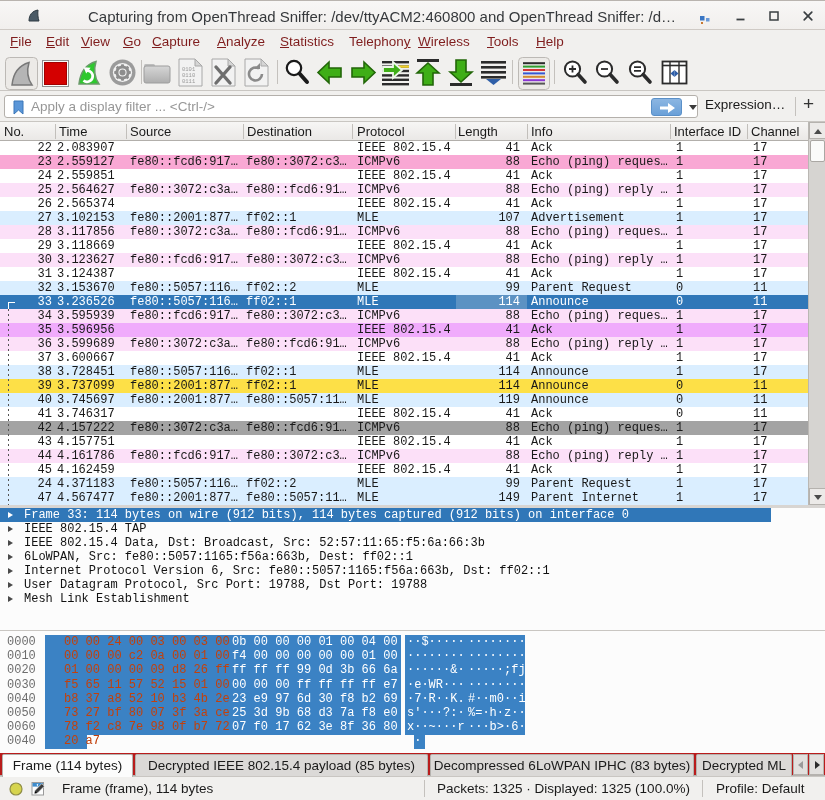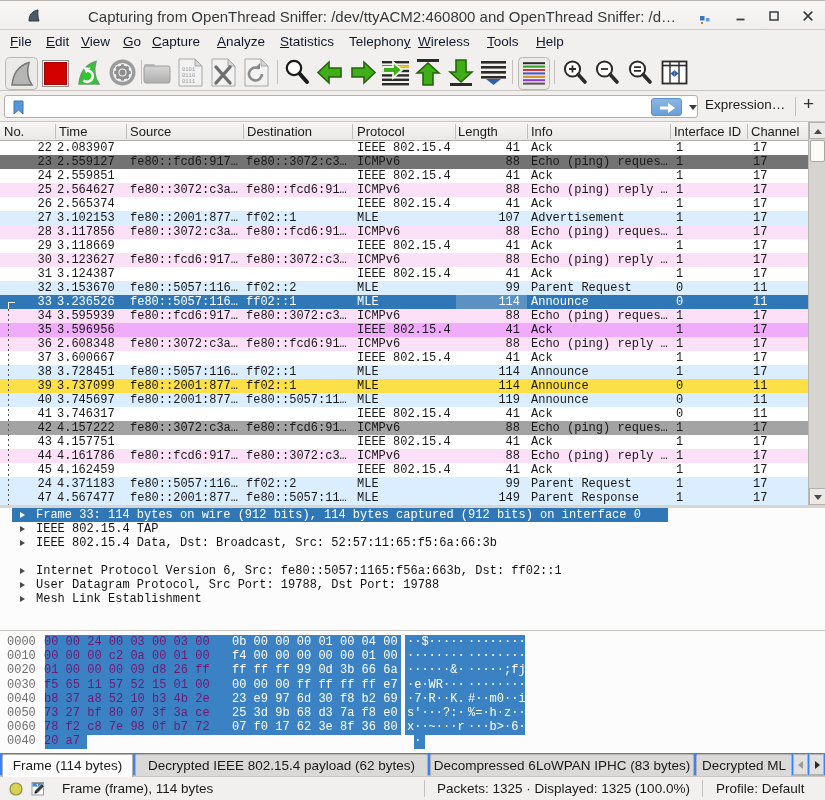--- a/index.html
+++ b/index.html
@@ -1,21 +1,21 @@
 <!DOCTYPE html>
 <html><head><meta charset="utf-8"><style>
 *{margin:0;padding:0;box-sizing:border-box}
 html,body{width:825px;height:800px;overflow:hidden}
 body{font-family:"Liberation Sans",sans-serif;position:relative;background:#fff;font-size:13px}
 .abs{position:absolute}
 
 #title{left:0;top:0;width:825px;height:30px;background:linear-gradient(#f8f7f6,#f1efed);border-bottom:1px solid #cfcac5;border-top:1px solid #b9b4af}
 #title .txt{left:88px;top:7px;font-weight:normal;font-size:15px;color:#36393c;white-space:pre}
 
-#menu{left:0;top:30px;width:825px;height:24px;background:#f1f0ee;color:#0f172a}
+#menu{left:0;top:30px;width:825px;height:24px;background:#f1f0ee;color:#7f1d1d}
 #menu span{position:absolute;top:4px;font-size:13.5px}
 
 #tbar{left:0;top:54px;width:825px;height:37px;background:#f1f0ee;border-bottom:1px solid #c9c6c2}
 .tsep{position:absolute;top:6px;width:1px;height:24px;background:#c4c1bd}
 
 #fbar{left:0;top:91px;width:825px;height:31px;background:#f1f0ee;border-bottom:1px solid #c9c6c2}
 #finput{position:absolute;left:4px;top:4px;width:694px;height:23px;background:#fff;border:1px solid #b4b0ab;border-radius:3px}
 #fph{position:absolute;left:26px;top:3px;color:#979797;font-size:13.5px;white-space:pre}
 #fgo{position:absolute;left:646px;top:2px;width:31px;height:18px;border-radius:3px;background:linear-gradient(#8cb6e2,#6aa0d8);border:1px solid #5a90c8}
 #fexpr{position:absolute;left:705px;top:6px;color:#1a1a1a;font-size:13.5px}
@@ -35,34 +35,34 @@
 .ci{left:531px}.cf{left:676px}.cc{left:753px}
 
 #sbar{left:808px;top:122px;width:17px;height:383px;background:#d6d4d1;border-left:1px solid #bab7b3}
 .sbtn{position:absolute;left:0;width:17px;height:17px;background:#eceae8;border:1px solid #b5b2ae}
 .sthumb{position:absolute;left:1px;top:18px;width:15px;height:22px;background:#fbfbfa;border:1px solid #aaa7a3;border-radius:2px}
 .arr{width:0;height:0;position:absolute}
 
 #split1{left:0;top:505px;width:825px;height:3px;background:#d8d5d2}
 
 #dpane{left:0;top:508px;width:825px;height:123px;background:#fcfcfc;border-bottom:1px solid #c9c6c2;font-family:"Liberation Mono",monospace;font-size:12px;color:#111}
-.dr{position:absolute;left:12px;width:656px;height:14px;line-height:14px;white-space:pre}
+.dr{position:absolute;left:0;width:771px;height:14px;line-height:14px;white-space:pre}
 .dr b{position:absolute;left:24px;top:0;font-weight:normal}
 .tri{position:absolute;left:8px;top:4px;width:0;height:0;border-left:5px solid #4a4a4a;border-top:3.5px solid transparent;border-bottom:3.5px solid transparent}
 
 #hpane{left:0;top:631px;width:825px;height:122px;background:#fcfcfc;font-family:"Liberation Mono",monospace;font-size:12px}
 .hr{position:absolute;left:0;width:825px;height:14px;line-height:14px;white-space:pre}
 .off{position:absolute;left:7px;color:#6e6e6e}
-.hx1{position:absolute;left:44px;color:#701a75}
+.hx1{position:absolute;left:64px;color:#c2410c}
 .hx2{position:absolute;left:232px;color:#fff}
 .as1{position:absolute;left:407px;color:#fff}
 .as2{position:absolute;left:468px;color:#fff}
 .hsel{position:absolute;background:#3b82c4}
 
-#tabs{left:0;top:753px;width:825px;height:24px;background:#3b82f6}
+#tabs{left:0;top:753px;width:825px;height:24px;background:#b91c1c}
 .tab{position:absolute;top:1px;height:22px;background:#dbd9d7;border:1px solid #b5b2ae;border-bottom:none;text-align:center;font-size:13.5px;color:#1a1a1a;line-height:21px;border-radius:2px 2px 0 0}
 .tab.act{background:#fcfcfc;height:23px;z-index:2}
 #tabs .edge{position:absolute;left:0;right:0;top:22px;height:1px;background:#b5b2ae}
 
 #status{left:0;top:776px;width:825px;height:24px;background:#f1f0ee;border-top:1px solid #c9c6c2;color:#1a1a1a;font-size:13.5px}
 #status span{position:absolute;top:4px}
 .ssep{position:absolute;top:3px;width:1px;height:17px;background:#c4c1bd}
 </style></head>
 <body>
 <div class="abs" id="title">
@@ -227,20 +227,21 @@
       <line x1="18" y1="3" x2="18" y2="24" stroke="#2b2b2b" stroke-width="1.4"></line>
       <path d="M13.5 11 l4 3.5 l-4 3.5 z" fill="#2f5fa8"></path>
       <path d="M13.5 11 l-4 3.5 l4 3.5 z" fill="#2f5fa8"></path>
     </svg>
   </div>
 <div class="abs" id="fbar">
     <div id="finput">
       <svg class="abs" style="left:7px;top:4px" width="13" height="15" viewBox="0 0 13 15">
         <path d="M2 1 h9 v13 l-4.5 -4 l-4.5 4 z" fill="#5a96d8" stroke="#3a76b8"></path>
       </svg>
+      <div id="fph">Apply a display filter ... &lt;Ctrl-/&gt;</div>
       <div id="fgo">
         <svg class="abs" style="left:7px;top:3px" width="17" height="12" viewBox="0 0 17 12">
           <path d="M1 4.5 h8 v-3.5 l7 5 l-7 5 v-3.5 h-8 z" fill="#fff"></path>
         </svg>
       </div>
       <div class="arr" style="left:684px;top:9px;border-left:4.5px solid transparent;border-right:4.5px solid transparent;border-top:5px solid #3a3a3a"></div>
     </div>
     <div id="fexpr">Expression…</div>
     <div id="fsep"></div>
     <div id="fplus">+</div>
@@ -267,21 +268,21 @@
 <div class="abs" id="plist">
     <div class="r" style="top:0px;background:#ffffff">
       <span class="cn">22</span>
       <span class="ct">2.083907</span>
       <span class="cp">IEEE 802.15.4</span>
       <span class="cl">41</span>
       <span class="ci">Ack</span>
       <span class="cf">1</span>
       <span class="cc">17</span>
     </div>
-    <div class="r" style="top:14px;background:#737373">
+    <div class="r" style="top:14px;background:#f9a8d4">
       <span class="cn">23</span>
       <span class="ct">2.559127</span>
       <span class="cs">fe80::fcd6:917…</span>
       <span class="cd">fe80::3072:c3…</span>
       <span class="cp">ICMPv6</span>
       <span class="cl">88</span>
       <span class="ci">Echo (ping) reques…</span>
       <span class="cf">1</span>
       <span class="cc">17</span>
     </div>
@@ -404,21 +405,21 @@
       <span class="cn">35</span>
       <span class="ct">3.596956</span>
       <span class="cp">IEEE 802.15.4</span>
       <span class="cl">41</span>
       <span class="ci">Ack</span>
       <span class="cf">1</span>
       <span class="cc">17</span>
     </div>
     <div class="r" style="top:196px;background:#fce0f8">
       <span class="cn">36</span>
-      <span class="ct">2.608348</span>
+      <span class="ct">3.599689</span>
       <span class="cs">fe80::3072:c3a…</span>
       <span class="cd">fe80::fcd6:91…</span>
       <span class="cp">ICMPv6</span>
       <span class="cl">88</span>
       <span class="ci">Echo (ping) reply …</span>
       <span class="cf">1</span>
       <span class="cc">17</span>
     </div>
     <div class="r" style="top:210px;background:#ffffff">
       <span class="cn">37</span>
@@ -522,58 +523,59 @@
       <span class="cf">1</span>
       <span class="cc">17</span>
     </div>
     <div class="r" style="top:350px;background:#daeeff">
       <span class="cn">47</span>
       <span class="ct">4.567477</span>
       <span class="cs">fe80::2001:877…</span>
       <span class="cd">fe80::5057:11…</span>
       <span class="cp">MLE</span>
       <span class="cl">149</span>
-      <span class="ci">Parent Response</span>
+      <span class="ci">Parent Internet</span>
       <span class="cf">1</span>
       <span class="cc">17</span>
     </div>
     <div class="abs" style="left:8px;top:168px;width:1px;height:196px;background:repeating-linear-gradient(#555 0 2px,transparent 2px 5px)"></div>
   </div>
 <div class="abs" id="sbar">
     <div class="sbtn" style="top:0">
       <div class="arr" style="left:4px;top:6px;border-left:4.5px solid transparent;border-right:4.5px solid transparent;border-bottom:5px solid #4a4a4a"></div>
     </div>
     <div class="sthumb"></div>
     <div class="sbtn" style="top:366px">
       <div class="arr" style="left:4px;top:6px;border-left:4.5px solid transparent;border-right:4.5px solid transparent;border-top:5px solid #4a4a4a"></div>
     </div>
   </div>
 <div class="abs" id="split1"></div>
 <div class="abs" id="dpane">
     <div class="dr" style="top:0px;background:#3077b8;color:#fff"><span class="tri" style="border-left-color:#fff"></span><b>Frame 33: 114 bytes on wire (912 bits), 114 bytes captured (912 bits) on interface 0</b></div>
     <div class="dr" style="top:14px"><span class="tri"></span><b>IEEE 802.15.4 TAP</b></div>
     <div class="dr" style="top:28px"><span class="tri"></span><b>IEEE 802.15.4 Data, Dst: Broadcast, Src: 52:57:11:65:f5:6a:66:3b</b></div>
+    <div class="dr" style="top:42px"><span class="tri"></span><b>6LoWPAN, Src: fe80::5057:1165:f56a:663b, Dest: ff02::1</b></div>
     <div class="dr" style="top:56px"><span class="tri"></span><b>Internet Protocol Version 6, Src: fe80::5057:1165:f56a:663b, Dst: ff02::1</b></div>
     <div class="dr" style="top:70px"><span class="tri"></span><b>User Datagram Protocol, Src Port: 19788, Dst Port: 19788</b></div>
     <div class="dr" style="top:84px"><span class="tri"></span><b>Mesh Link Establishment</b></div>
   </div>
 <div class="abs" id="hpane">
     <div class="hr" style="top:4px"><span class="hsel" style="left:45px;top:0;width:356px;height:15px"></span><span class="hsel" style="left:405px;top:0;width:120px;height:15px"></span><span class="off">0000</span><span class="hx1">00 00 24 00 03 00 03 00</span><span class="hx2">0b 00 00 00 01 00 04 00</span><span class="as1">··$·····</span><span class="as2">········</span></div>
     <div class="hr" style="top:18px"><span class="hsel" style="left:45px;top:0;width:356px;height:15px"></span><span class="hsel" style="left:405px;top:0;width:120px;height:15px"></span><span class="off">0010</span><span class="hx1">00 00 00 c2 0a 00 01 00</span><span class="hx2">f4 00 00 00 00 00 01 00</span><span class="as1">········</span><span class="as2">········</span></div>
     <div class="hr" style="top:32px"><span class="hsel" style="left:45px;top:0;width:356px;height:15px"></span><span class="hsel" style="left:405px;top:0;width:120px;height:15px"></span><span class="off">0020</span><span class="hx1">01 00 00 00 09 d8 26 ff</span><span class="hx2">ff ff ff 99 0d 3b 66 6a</span><span class="as1">······&amp;·</span><span class="as2">·····;fj</span></div>
     <div class="hr" style="top:47px"><span class="hsel" style="left:45px;top:0;width:356px;height:15px"></span><span class="hsel" style="left:405px;top:0;width:120px;height:15px"></span><span class="off">0030</span><span class="hx1">f5 65 11 57 52 15 01 00</span><span class="hx2">00 00 00 ff ff ff ff e7</span><span class="as1">·e·WR···</span><span class="as2">········</span></div>
     <div class="hr" style="top:61px"><span class="hsel" style="left:45px;top:0;width:356px;height:15px"></span><span class="hsel" style="left:405px;top:0;width:120px;height:15px"></span><span class="off">0040</span><span class="hx1">b8 37 a8 52 10 b3 4b 2e</span><span class="hx2">23 e9 97 6d 30 f8 b2 69</span><span class="as1">·7·R··K.</span><span class="as2">#··m0··i</span></div>
     <div class="hr" style="top:75px"><span class="hsel" style="left:45px;top:0;width:356px;height:15px"></span><span class="hsel" style="left:405px;top:0;width:120px;height:15px"></span><span class="off">0050</span><span class="hx1">73 27 bf 80 07 3f 3a ce</span><span class="hx2">25 3d 9b 68 d3 7a f8 e0</span><span class="as1">s'···?:·</span><span class="as2">%=·h·z··</span></div>
     <div class="hr" style="top:89px"><span class="hsel" style="left:45px;top:0;width:356px;height:15px"></span><span class="hsel" style="left:405px;top:0;width:120px;height:15px"></span><span class="off">0060</span><span class="hx1">78 f2 c8 7e 98 0f b7 72</span><span class="hx2">07 f0 17 62 3e 8f 36 80</span><span class="as1">x··~···r</span><span class="as2">···b&gt;·6·</span></div>
     <div class="hr" style="top:103px"><span class="hsel" style="left:45px;top:0;width:42px;height:15px"></span><span class="hsel" style="left:414px;top:0;width:11px;height:15px"></span><span class="off">0040</span><span class="hx1">20 a7</span><span class="hx2"></span><span class="as1">&nbsp;·</span><span class="as2"></span></div>
   </div>
 <div class="abs" id="tabs">
     <div class="edge"></div>
     <div class="tab act" style="left:2px;width:131px">Frame (114 bytes)</div>
-    <div class="tab" style="left:135px;width:293px;overflow:hidden">Decrypted IEEE 802.15.4 payload (62 bytes)</div>
+    <div class="tab" style="left:135px;width:293px;overflow:hidden">Decrypted IEEE 802.15.4 payload (85 bytes)</div>
     <div class="tab" style="left:430px;width:264px;overflow:hidden">Decompressed 6LoWPAN IPHC (83 bytes)</div>
     <div class="tab" style="left:696px;width:96px;overflow:hidden">Decrypted ML</div>
     <div class="abs" style="left:793px;top:1px;width:15px;height:21px;background:#e2e0de;border:1px solid #b5b2ae">
       <div class="arr" style="left:4px;top:6px;border-top:4.5px solid transparent;border-bottom:4.5px solid transparent;border-right:5px solid #9a9a9a"></div>
     </div>
     <div class="abs" style="left:809px;top:1px;width:15px;height:21px;background:#e2e0de;border:1px solid #b5b2ae">
       <div class="arr" style="left:5px;top:6px;border-top:4.5px solid transparent;border-bottom:4.5px solid transparent;border-left:5px solid #2b2b2b"></div>
     </div>
   </div>
 <div class="abs" id="status">

